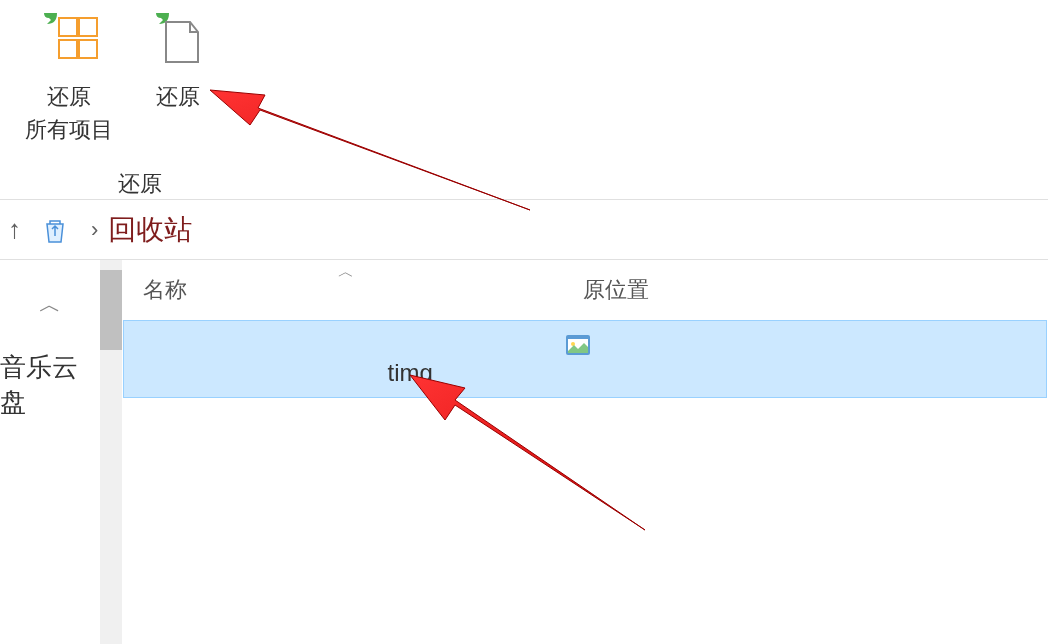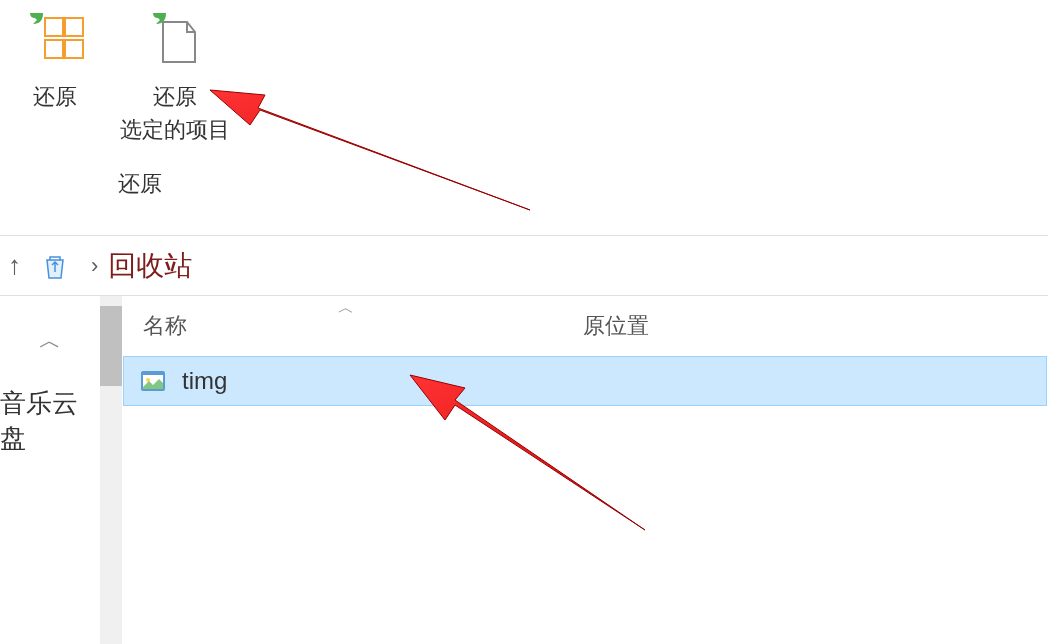--- a/index.html
+++ b/index.html
@@ -12,21 +12,21 @@
       background: #ffffff;
       width: 1048px;
       height: 644px;
       overflow: hidden;
       position: relative;
     }
     .ribbon {
       display: flex;
       padding: 5px 20px 0 20px;
       border-bottom: 1px solid #e0e0e0;
-      height: 236px;
+      height: 200px;
       flex-direction: column;
     }
     .ribbon-buttons {
       display: flex;
       gap: 25px;
     }
     .ribbon-button {
       display: flex;
       flex-direction: column;
       align-items: center;
@@ -135,20 +135,21 @@
     .col-location {
       flex: 1;
     }
     .file-row {
       display: flex;
       align-items: center;
       padding: 10px 15px;
       background: #cce8ff;
       border: 1px solid #99d1ff;
       cursor: pointer;
+      flex-direction: column;
     }
     .file-icon {
       width: 28px;
       height: 28px;
       margin-right: 15px;
     }
     .file-name {
       font-size: 24px;
       color: #333;
       width: 395px;
@@ -172,33 +173,33 @@
         <svg viewBox="0 0 60 60">
           <path d="M 10 8 Q 5 8 5 3 L 18 3 Q 18 14 8 14 L 12 10 Z" fill="#4caf50"></path>
           <rect x="20" y="8" width="18" height="18" fill="none" stroke="#f59e2e" stroke-width="2"></rect>
           <rect x="40" y="8" width="18" height="18" fill="none" stroke="#f59e2e" stroke-width="2"></rect>
           <rect x="20" y="30" width="18" height="18" fill="none" stroke="#f59e2e" stroke-width="2"></rect>
           <rect x="40" y="30" width="18" height="18" fill="none" stroke="#f59e2e" stroke-width="2"></rect>
         </svg>
       </div>
       <div class="ribbon-label">
         <div>还原</div>
+        <div>所有项目</div>
       </div>
     </div>
     <div class="ribbon-button">
       <div class="ribbon-icon">
         <svg viewBox="0 0 60 60">
           <path d="M 13 8 Q 8 8 8 3 L 21 3 Q 21 14 11 14 L 15 10 Z" fill="#4caf50"></path>
           <path d="M 18 12 L 42 12 L 50 22 L 50 52 L 18 52 Z" fill="white" stroke="#888" stroke-width="2"></path>
           <path d="M 42 12 L 42 22 L 50 22" fill="none" stroke="#888" stroke-width="2"></path>
         </svg>
       </div>
       <div class="ribbon-label">
         <div>还原</div>
-        <div>选定的项目</div>
       </div>
     </div>
   </div>
   <div class="ribbon-group-label">还原</div>
 </div>
 
 <div class="address-bar">
   <div class="up-arrow">↑</div>
   <div class="recycle-bin-icon">
     <svg viewBox="0 0 32 32">

